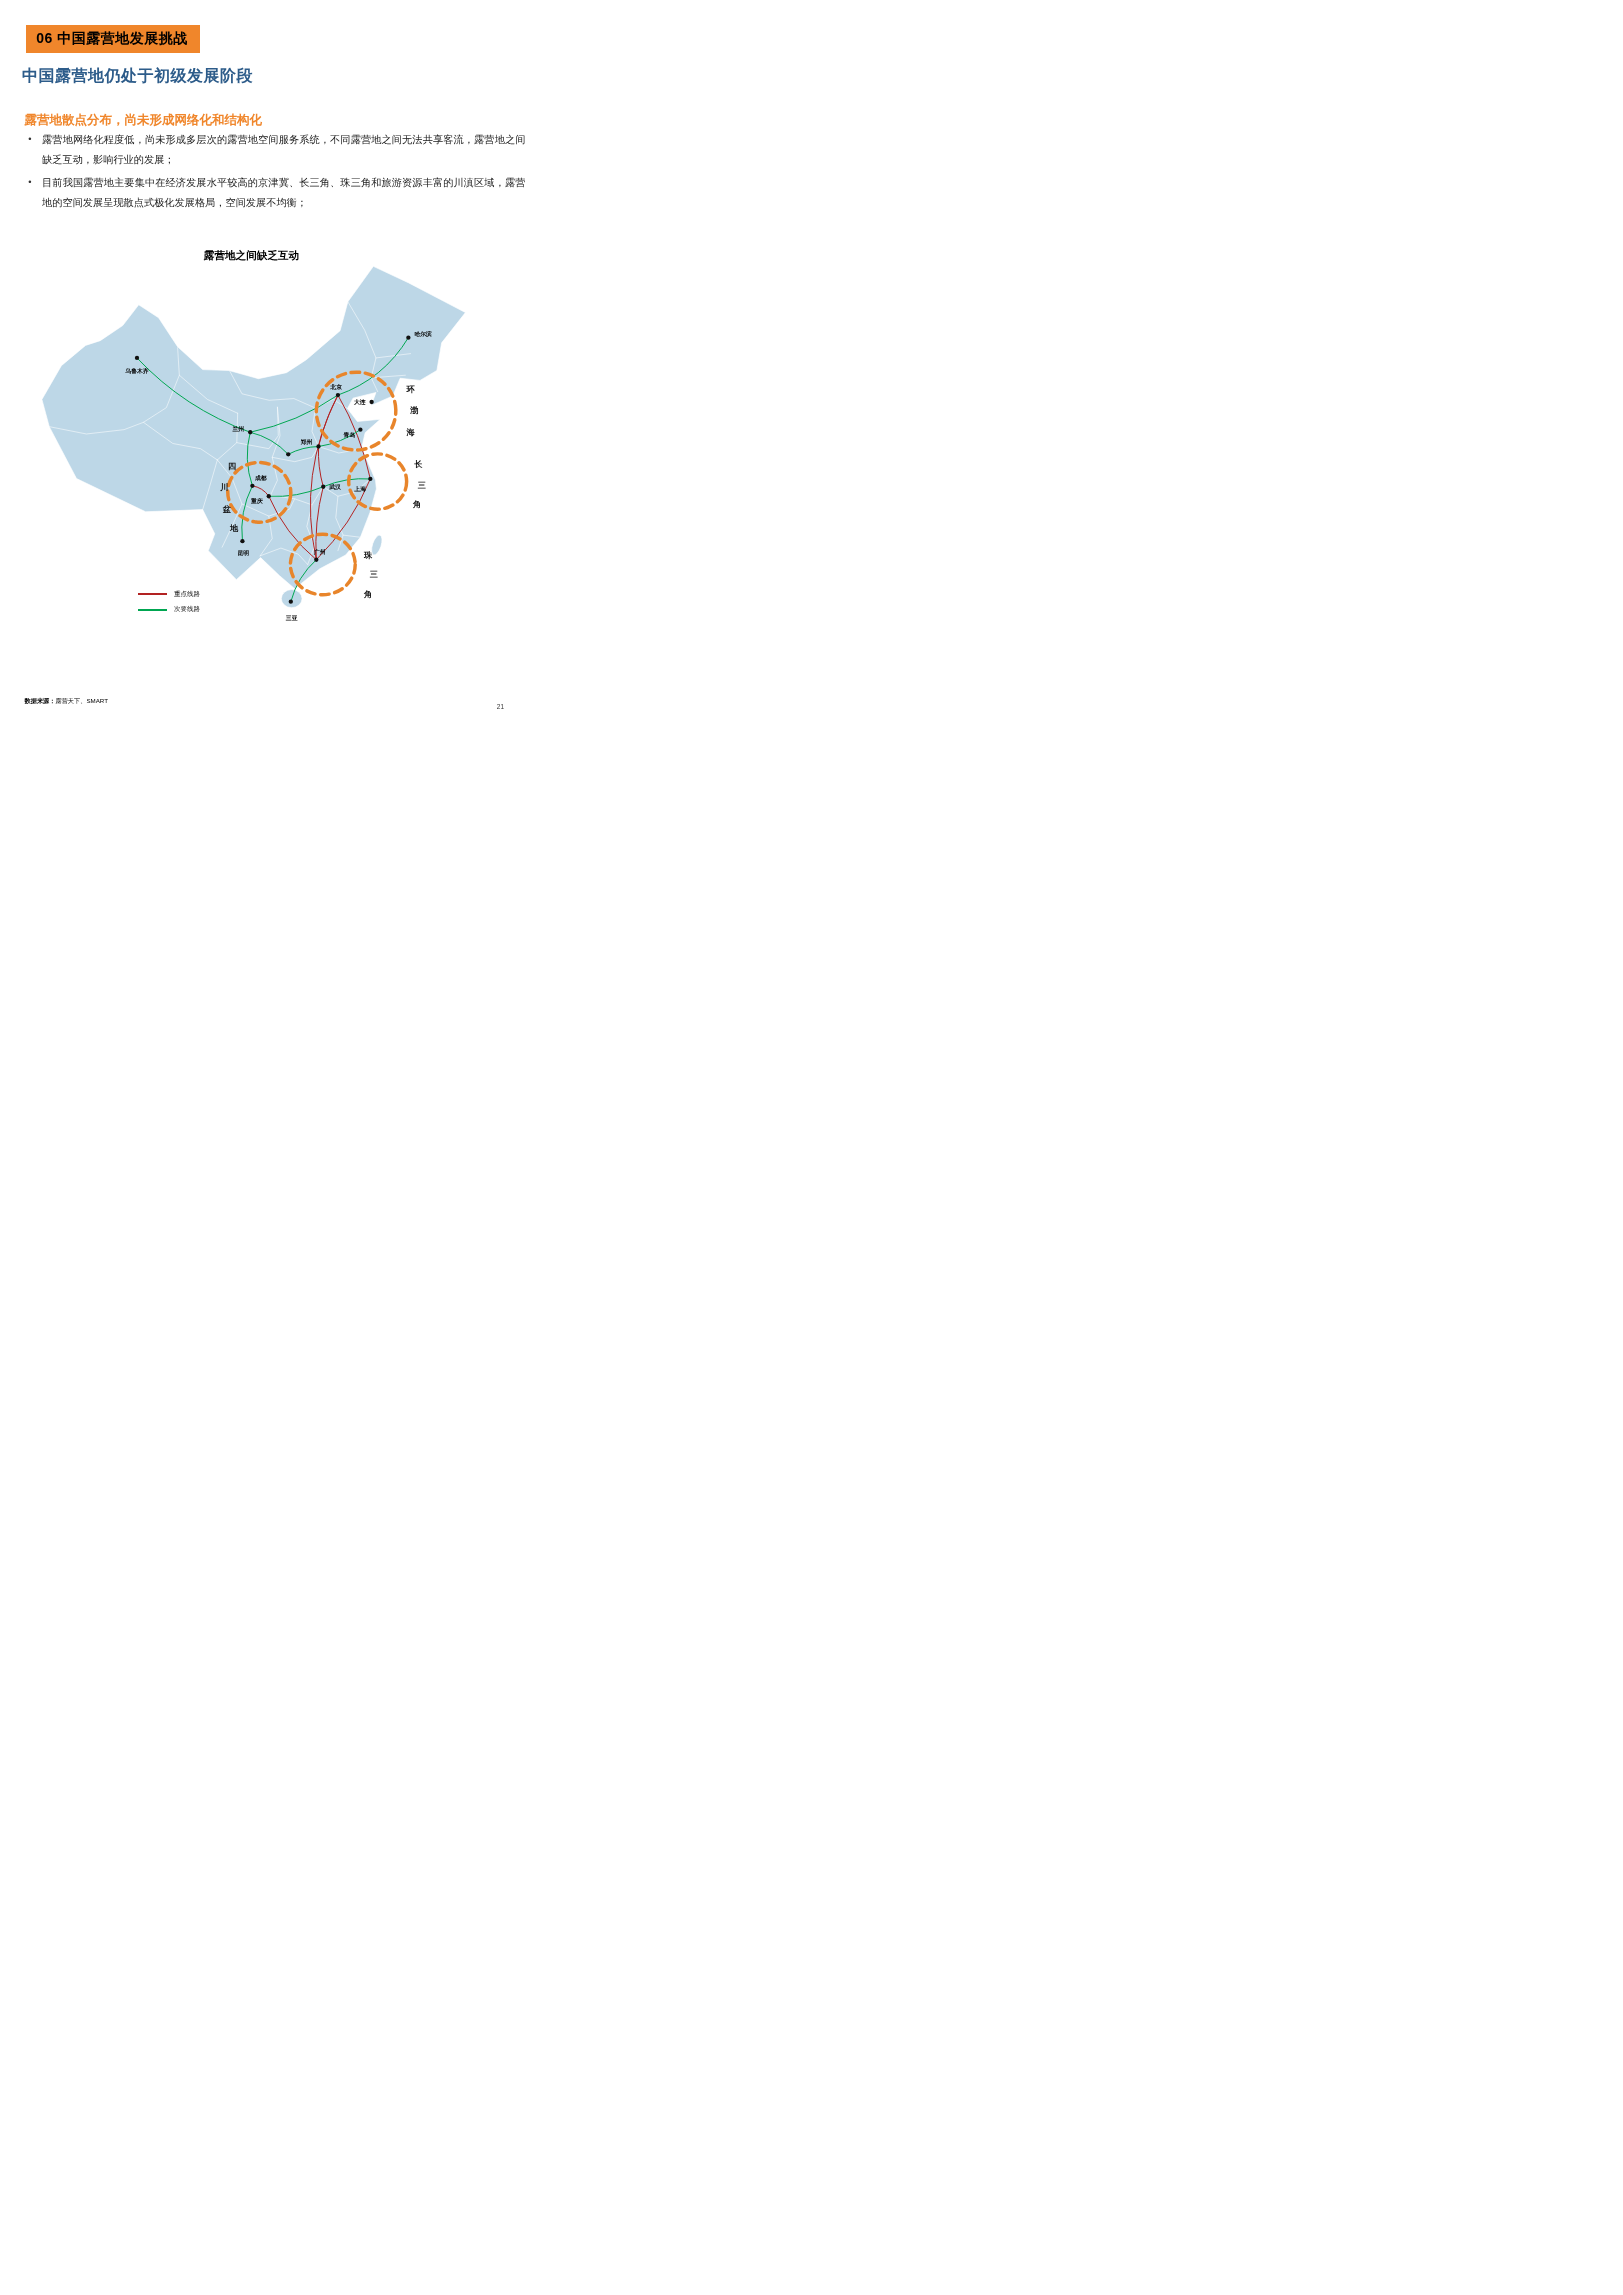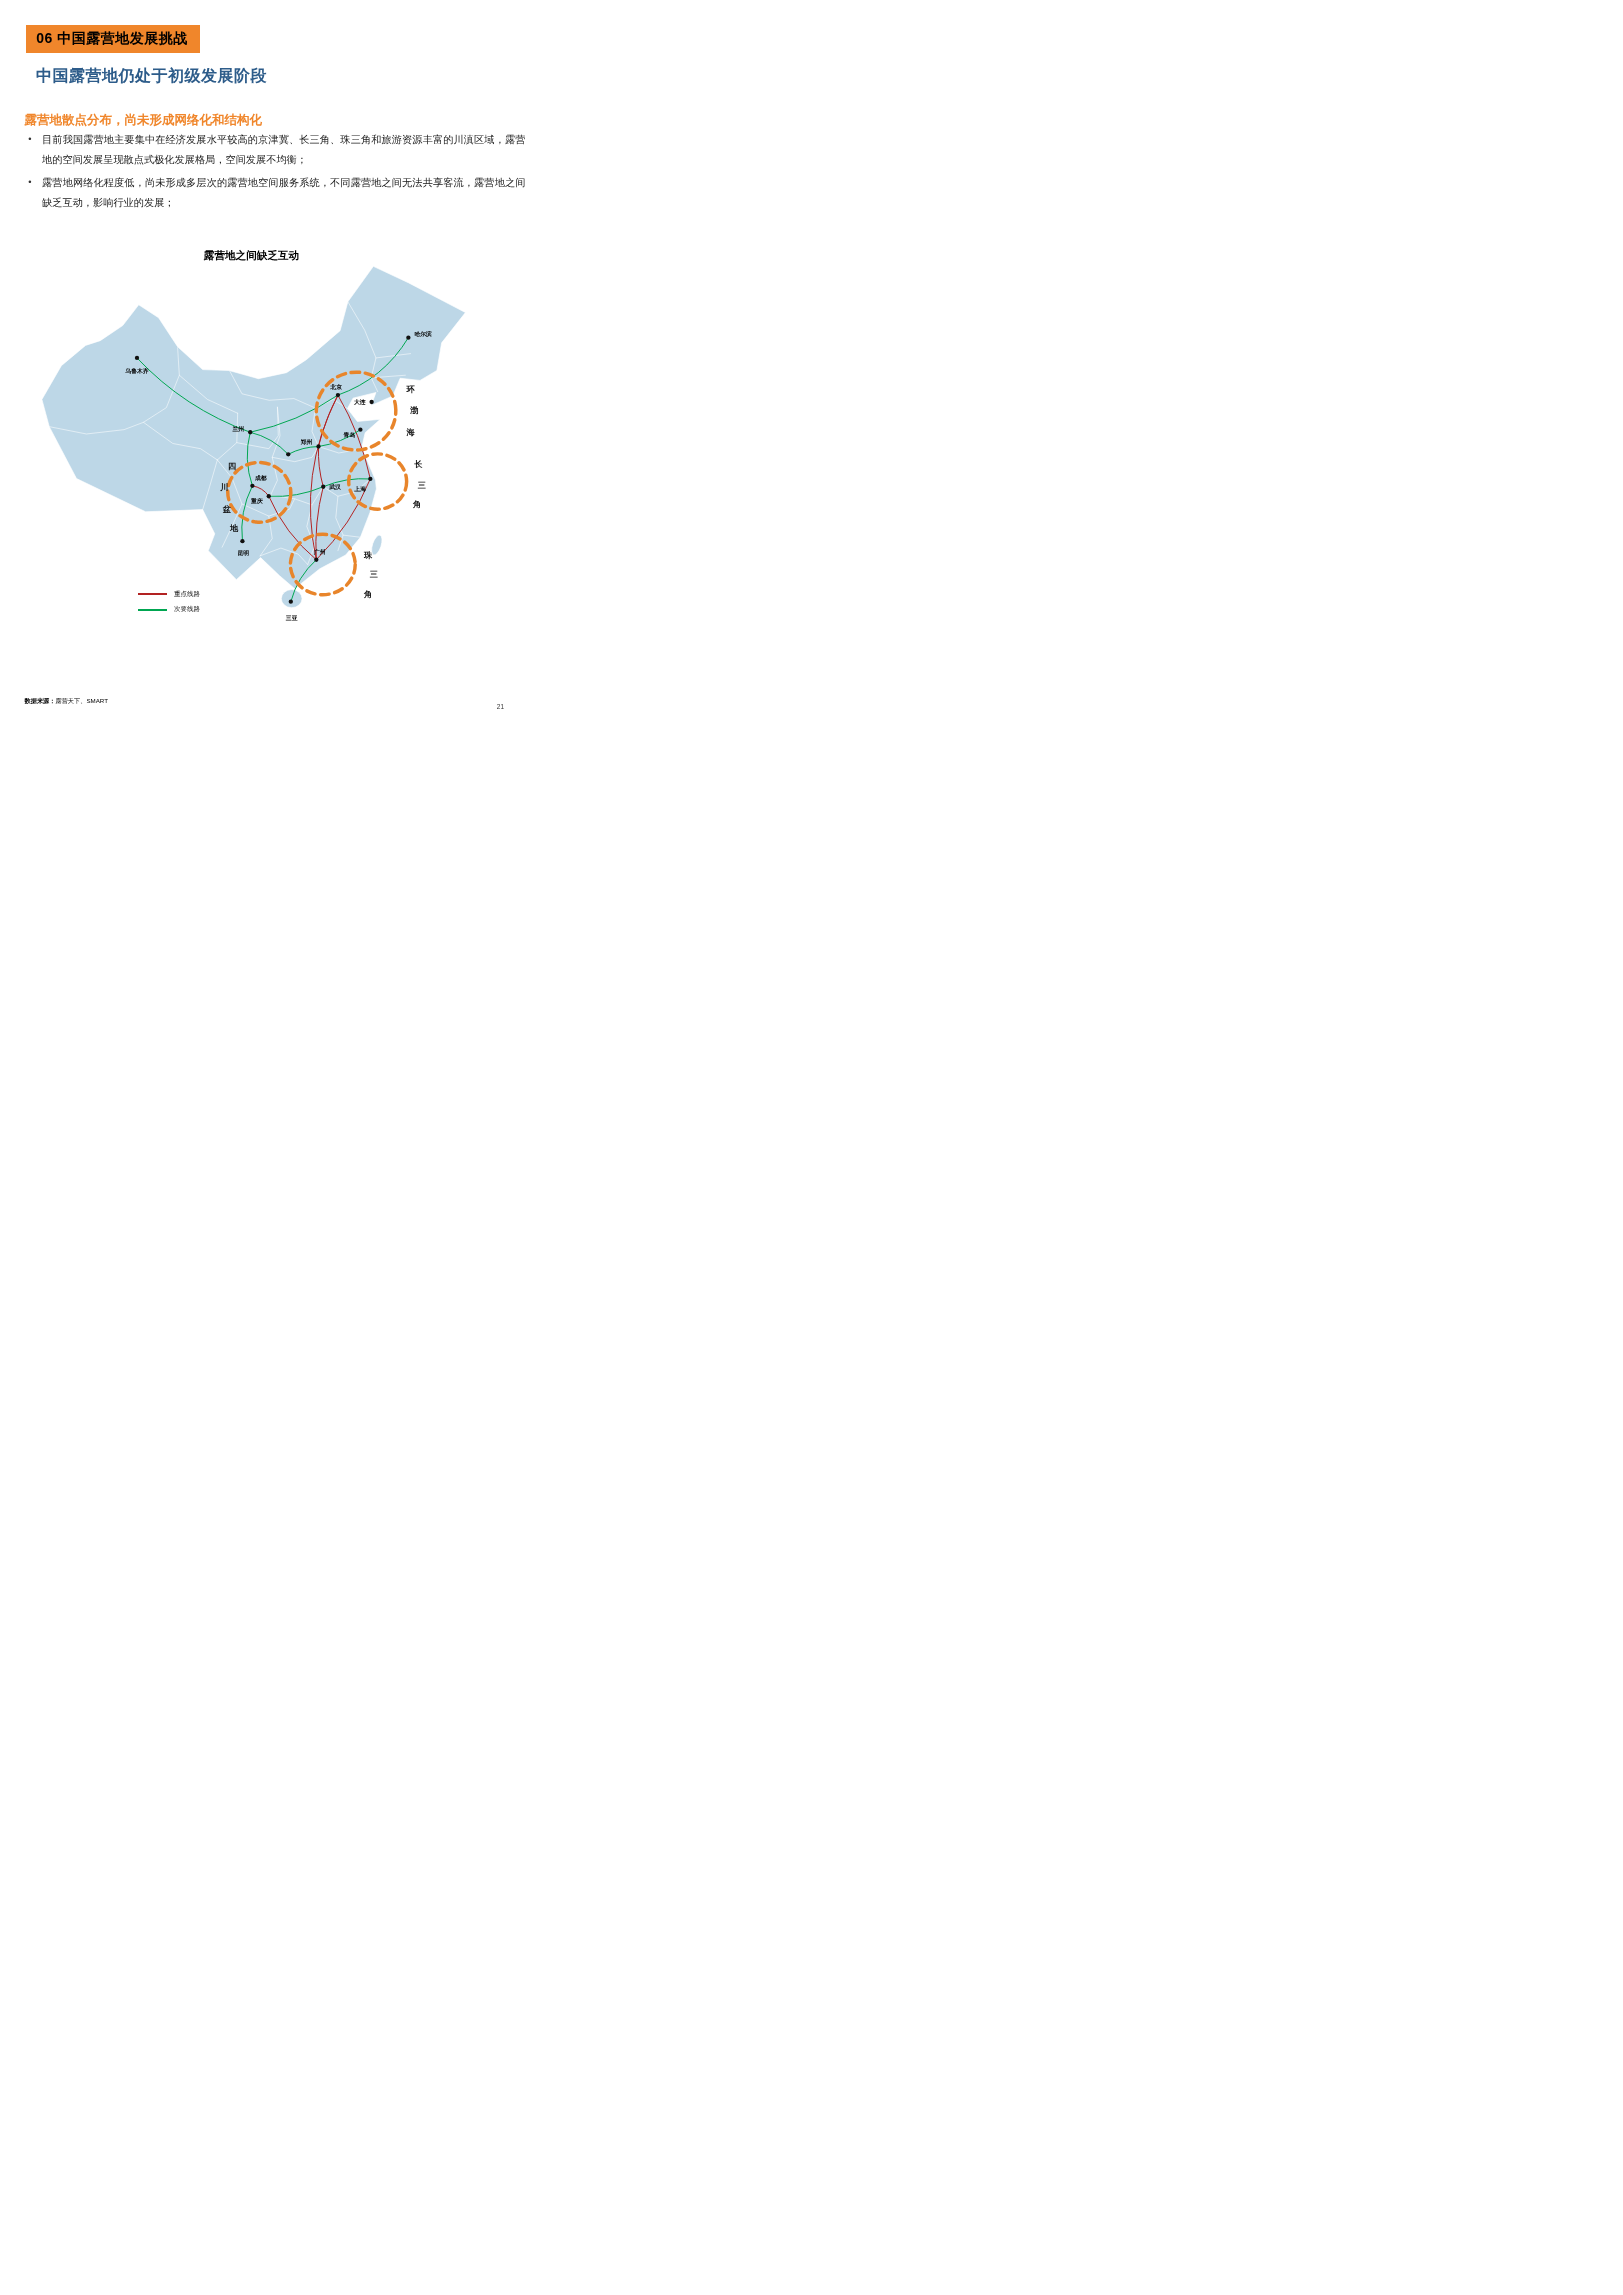--- a/index.html
+++ b/index.html
@@ -11,21 +11,21 @@
     --region-circle:#E8852B;
     --text:#1A1A1A;
   }
   *{box-sizing:border-box;}
   html,body{margin:0;padding:0;background:#ffffff;}
   body{font-family:"Liberation Sans","DejaVu Sans",sans-serif;color:var(--text);}
   .page{position:relative;width:541px;height:765px;background:#ffffff;overflow:hidden;}
 
   .badge{position:absolute;left:26px;top:25.4px;display:inline-block;background:var(--accent-orange);
          color:#000000;font-size:14px;font-weight:bold;padding:4.2px 12px 5.1px 10.2px;letter-spacing:0.5px;}
-  .title{position:absolute;left:36px;top:66px;font-size:16px;font-weight:bold;color:var(--title-blue);letter-spacing:0.5px;}
+  .title{position:absolute;left:22px;top:66px;font-size:16px;font-weight:bold;color:var(--title-blue);letter-spacing:0.5px;}
   .subtitle{position:absolute;left:24.5px;top:112px;font-size:12.5px;font-weight:bold;color:var(--accent-orange);}
 
   .bullets{position:absolute;left:25.4px;top:130px;width:500px;margin:0;padding:0;list-style:none;}
   .bullets li{position:relative;padding-left:16.7px;font-size:10.2px;line-height:1.95;margin-bottom:3.7px;text-align:justify;}
   .bullets li::before{content:"•";position:absolute;left:2.8px;top:0;font-size:9.3px;color:#333;}
 
   .map-title{position:absolute;left:35px;top:249px;width:433px;text-align:center;
              font-size:10.6px;font-weight:bold;color:#000;}
   .map-box{position:absolute;left:35px;top:262px;width:433px;height:363px;}
   .map-box svg{width:100%;height:100%;display:block;}
@@ -54,22 +54,22 @@
 
 <div class="page">
 
   <div class="badge">06 中国露营地发展挑战</div>
 
   <h1 class="title" style="margin:0;">中国露营地仍处于初级发展阶段</h1>
 
   <div class="subtitle">露营地散点分布，尚未形成网络化和结构化</div>
 
   <ul class="bullets">
+      <li>露营地网络化程度低，尚未形成多层次的露营地空间服务系统，不同露营地之间无法共享客流，露营地之间缺乏互动，影响行业的发展；</li>
       <li>目前我国露营地主要集中在经济发展水平较高的京津冀、长三角、珠三角和旅游资源丰富的川滇区域，露营地的空间发展呈现散点式极化发展格局，空间发展不均衡；</li>
-      <li>露营地网络化程度低，尚未形成多层次的露营地空间服务系统，不同露营地之间无法共享客流，露营地之间缺乏互动，影响行业的发展；</li>
     </ul>
 
   <div class="map-title">露营地之间缺乏互动</div>
 
   <div class="map-box">
     <svg id="map-svg" viewBox="0 0 1000 840" aria-hidden="true">
       <g>
         <path class="land" d="M 15 318 L 60 240 L 116 193 L 150 182 L 202 147 L 239 99 L 285 129 L 329 196 L 387 249 L 448 251 L 516 270 L 581 256 L 627 226 L 705 159 L 723 92 L 782 10 L 863 48 L 995 117 L 940 187 L 929 251 L 890 274 L 844 269 L 827 310 L 777 332 L 788 302 L 735 315 L 722 339 L 745 369 L 798 364 L 763 395 L 755 430 L 787 505 L 789 525 L 774 580 L 752 637 L 718 678 L 658 710 L 600 756 L 565 726 L 521 684 L 465 735 L 400 668 L 415 629 L 387 573 L 255 578 L 95 501 L 32 381 Z"></path>
         <ellipse class="land" cx="593" cy="779" rx="24" ry="21"></ellipse>
         <ellipse class="land" cx="790" cy="655" rx="10" ry="24" transform="rotate(18 790 655)"></ellipse>

